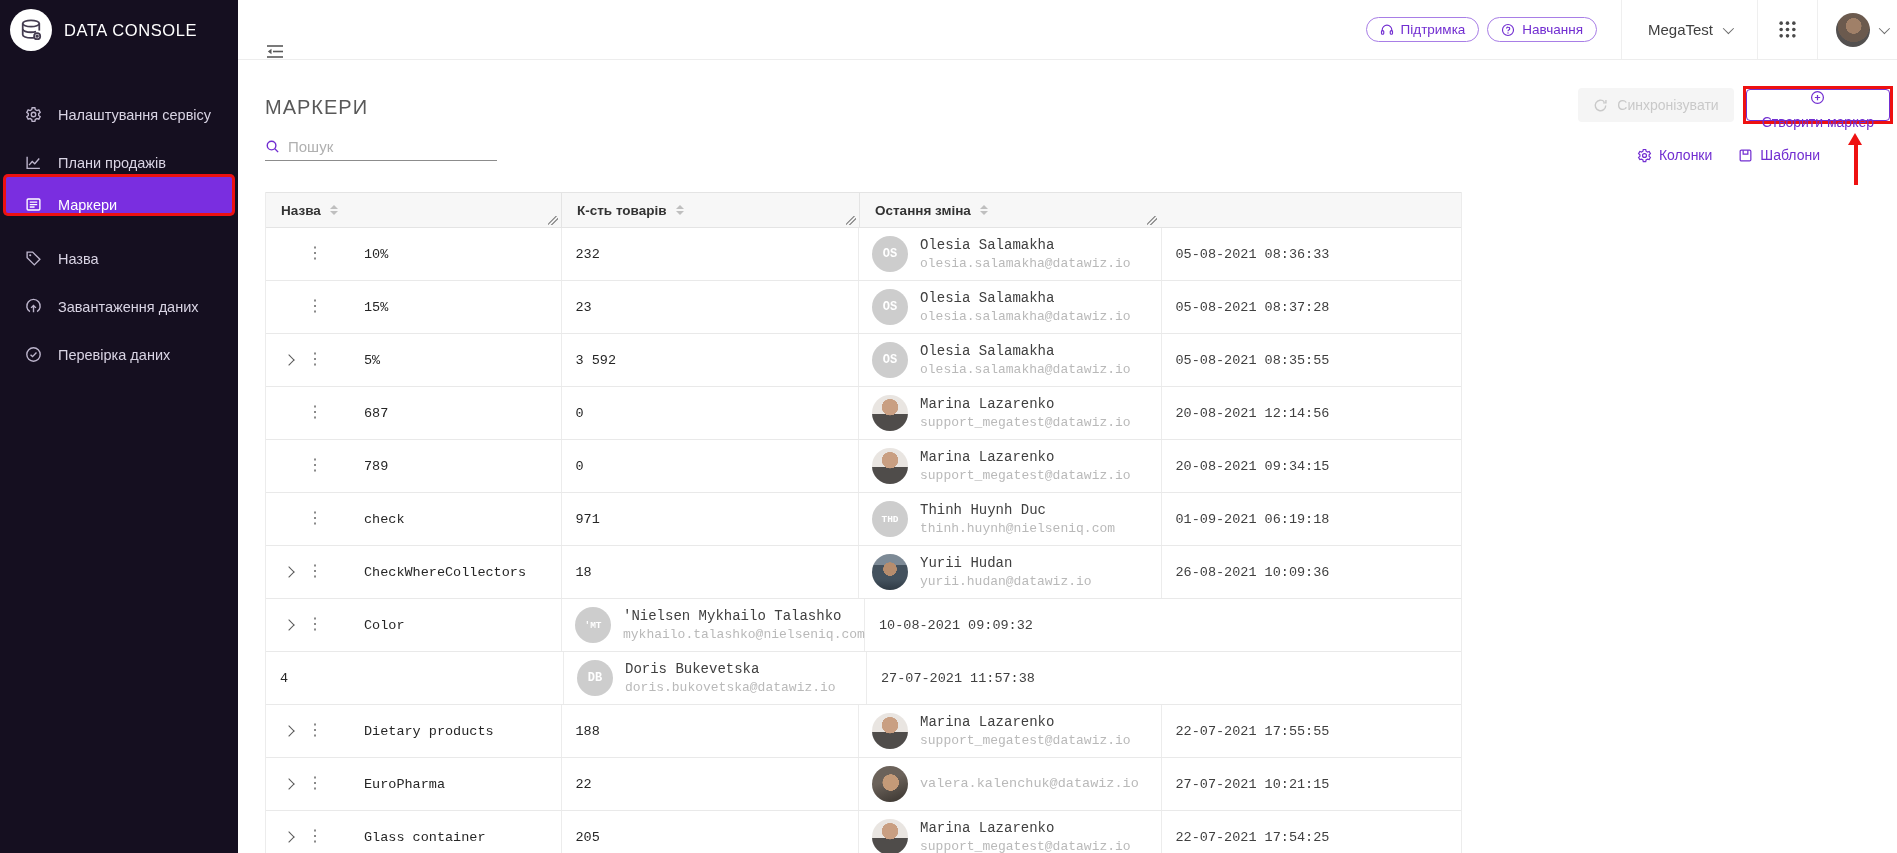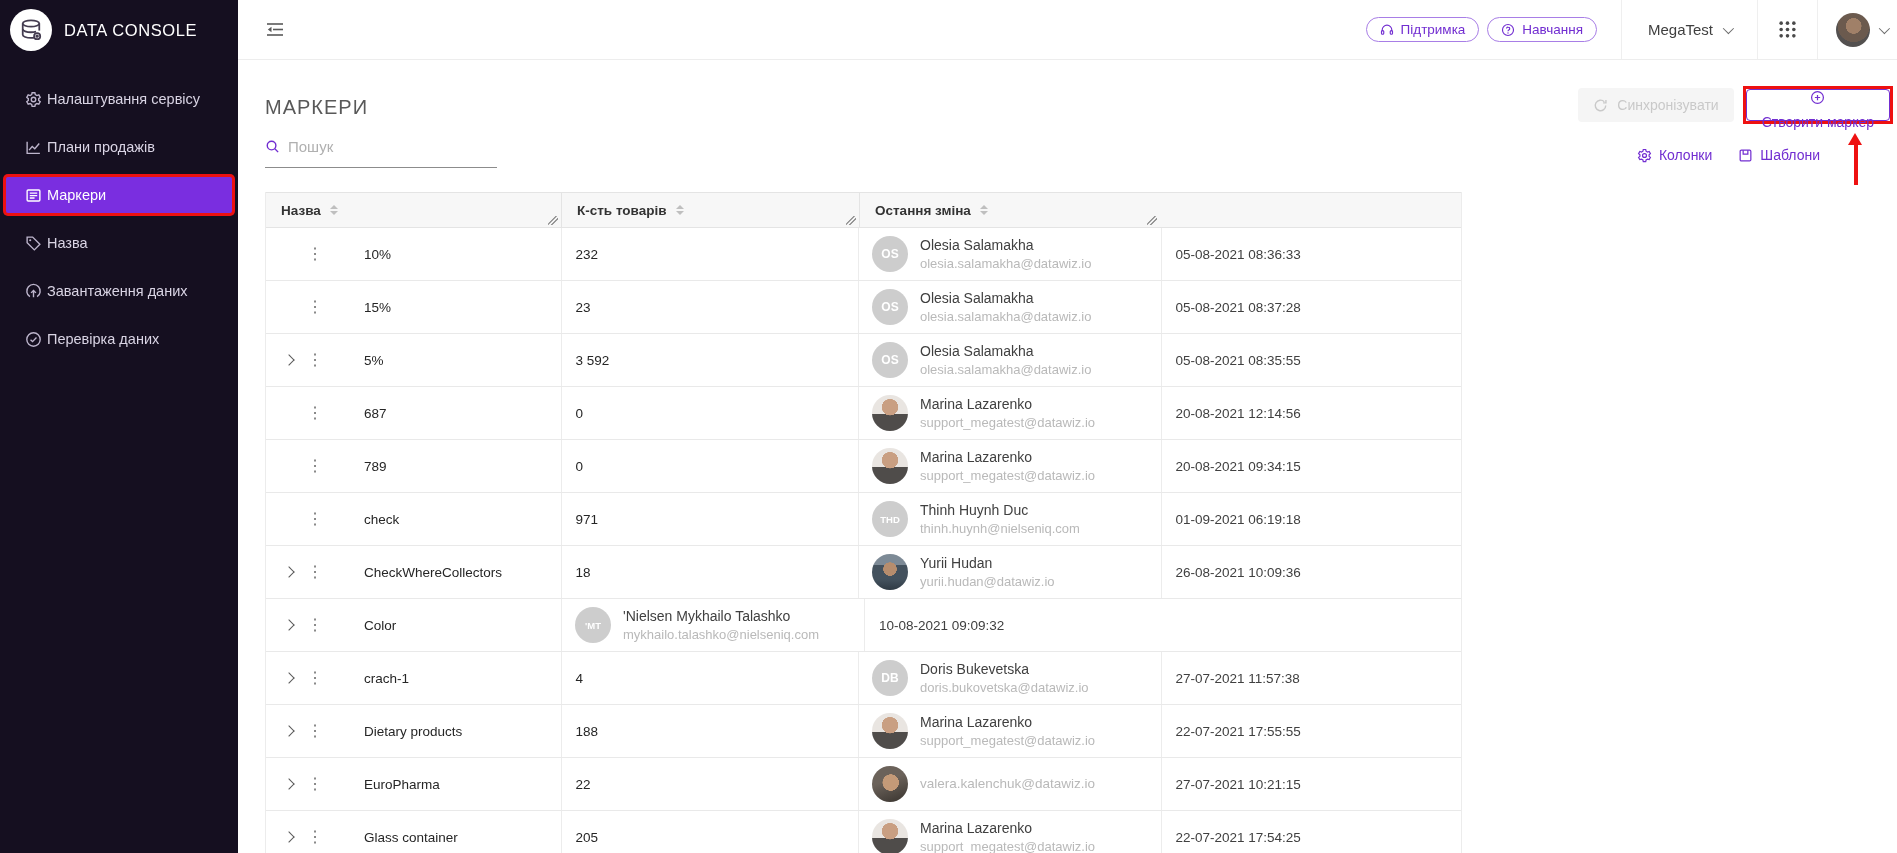--- a/index.html
+++ b/index.html
@@ -7,32 +7,32 @@
     font-family:"Liberation Sans", sans-serif; }
 
   
   .sidebar { position:absolute; left:0; top:0; width:238px; height:853px;
     background:#150f20; z-index:5; }
   .logo-row { height:60px; display:flex; align-items:center; padding-left:10px; }
   .logo-circle { width:42px; height:42px; border-radius:50%; background:#fff;
     display:flex; align-items:center; justify-content:center; flex:0 0 auto; }
   .logo-title { color:#fff; font-size:16.5px; letter-spacing:.6px; margin-left:12px; }
   .menu { padding-top:15px; }
-  .menu-item { height:48px; display:flex; align-items:center; gap:5px;
+  .menu-item { height:48px; display:flex; align-items:flex-end; gap:16px;
     padding-left:24px; color:#d9d4e4; font-size:14.5px; cursor:pointer; }
   .menu-item .micon { width:18px; height:18px; display:flex; align-items:center;
     justify-content:center; flex:0 0 auto; }
   .menu-item.active { background:#7a2ee0; color:#fff; height:36px; margin:6px 6px;
     padding-left:18px; border-radius:2px; box-shadow:0 0 0 3px #ed1111; }
   .micon svg { stroke:#bdb5cc; }
   .menu-item.active .micon svg { stroke:#fff; }
 
   
   .topbar { position:absolute; left:238px; top:0; right:0; height:60px; background:#fff;
-    border-bottom:1px solid #ededed; display:flex; align-items:center; }
+    border-bottom:1px solid #ededed; display:flex; align-items:flex-end; }
   .collapse-btn { margin-left:28px; cursor:pointer; display:flex; }
   .topbar-right { margin-left:auto; display:flex; align-items:center; height:100%; }
   .pill { display:flex; align-items:center; gap:7px; height:25px; padding:0 13px;
     border:1px solid #a87ee6; border-radius:13px; color:#722ed1; font-size:13.5px;
     cursor:pointer; background:#fff; }
   .pill + .pill { margin-left:8px; }
   .pill:last-of-type { margin-right:24px; }
   .sep { width:1px; height:59px; background:#efefef; }
   .workspace { display:flex; align-items:center; gap:10px; padding:0 26px;
     font-size:15px; color:#3f3f3f; cursor:pointer; }
@@ -58,21 +58,21 @@
     font-size:14px; cursor:pointer;flex-direction:column; }
   .red-arrow { position:absolute; top:73px; right:34px; width:15px; height:52px; }
   .red-arrow::before { content:""; position:absolute; left:0; top:0; width:0; height:0;
     border-left:7.5px solid transparent; border-right:7.5px solid transparent;
     border-bottom:12px solid #ee1111; }
   .red-arrow::after { content:""; position:absolute; left:5.5px; top:10px; width:4px;
     bottom:0; background:#ee1111; }
 
   .search-wrap { position:absolute; left:27px; top:78px; width:232px;
     border-bottom:1px solid #8c8c8c; display:flex; align-items:center; gap:8px;
-    padding-bottom:12px; }
+    padding-bottom:5px; }
   .search-wrap input { border:none; outline:none; flex:1; font-size:15px; color:#434343;
     font-family:"Liberation Sans", sans-serif; }
   .search-wrap input::placeholder { color:#b0b0b0; }
 
   .table-links { position:absolute; top:87px; right:77px; display:flex; gap:26px; }
   .tlink { display:flex; align-items:center; gap:7px; color:#722ed1; font-size:14px;
     cursor:pointer; }
 
   
   .mtable { position:absolute; left:27px; top:132px; width:1197px;
@@ -88,21 +88,21 @@
     border-right:4px solid transparent; }
   .sort .up { border-bottom:4.5px solid #bfbfbf; }
   .sort .dn { border-top:4.5px solid #bfbfbf; }
   .resize { position:absolute; right:3px; bottom:2px; width:10px; height:9px;
     overflow:hidden; cursor:col-resize; }
   .resize::before, .resize::after { content:""; position:absolute; width:1.3px; height:14px;
     background:#6e6e6e; transform:rotate(45deg); top:-2px; }
   .resize::before { left:3px; } .resize::after { left:7px; }
 
   .trow { display:flex; height:53px; border-bottom:1px solid #e9e9e9; background:#fff; }
-  .cell { display:flex; align-items:center; border-right:1px solid #ececec; }
+  .cell { display:flex; align-items:center; border-right:1px solid #ececec;font-family:Liberation Mono, monospace; }
   .cell:last-child { border-right:none; }
   .c-name { width:296px; padding-left:10px; }
   .c-count { width:298px; padding-left:14px; font-size:13.5px; color:#262626; }
   .c-user { width:303px; padding-left:13px; gap:12px; }
   .c-date { width:300px; padding-left:14px; font-size:13.5px; color:#404040; }
   .expand { width:26px; display:flex; justify-content:center; cursor:pointer; }
   .expand::before { content:""; width:7px; height:7px; border-right:1.5px solid #595959;
     border-top:1.5px solid #595959; transform:rotate(45deg); }
   .expand.hidden { visibility:hidden; }
   .kebab { width:26px; text-align:center; color:#737373; font-size:16px; cursor:pointer;
@@ -498,25 +498,20 @@
       <span class="ustack">
         <span class="uname">'Nielsen Mykhailo Talashko</span>
         <span class="uemail">mykhailo.talashko@nielseniq.com</span>
       </span>
     </div>
     <div class="cell c-date">
       <span>10-08-2021 09:09:32</span>
     </div>
   </div>
         <div class="trow">
-    <div class="cell c-name">
-      <span class="expand"></span>
-      <span class="kebab"></span>
-      <span class="rname">crach-1</span>
-    </div>
     <div class="cell c-count">
       <span>4</span>
     </div>
     <div class="cell c-user">
       <span class="avatar init">DB</span>
       <span class="ustack">
         <span class="uname">Doris Bukevetska</span>
         <span class="uemail">doris.bukovetska@datawiz.io</span>
       </span>
     </div>

